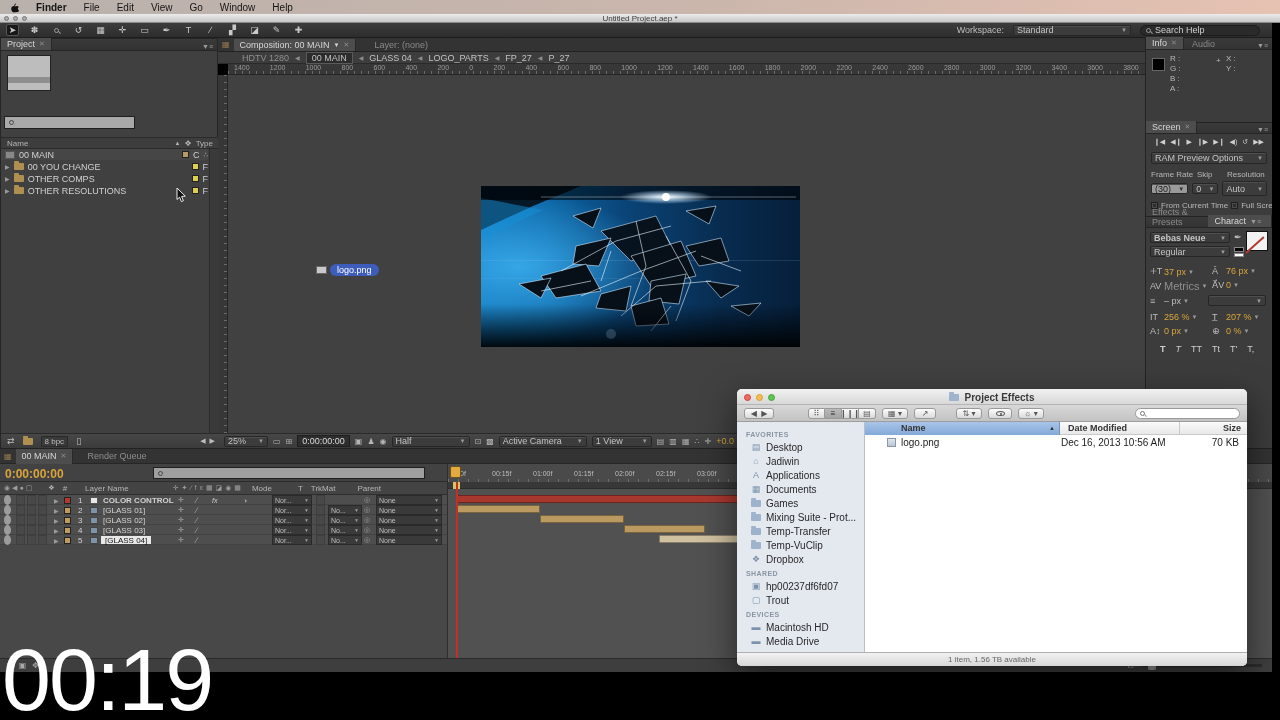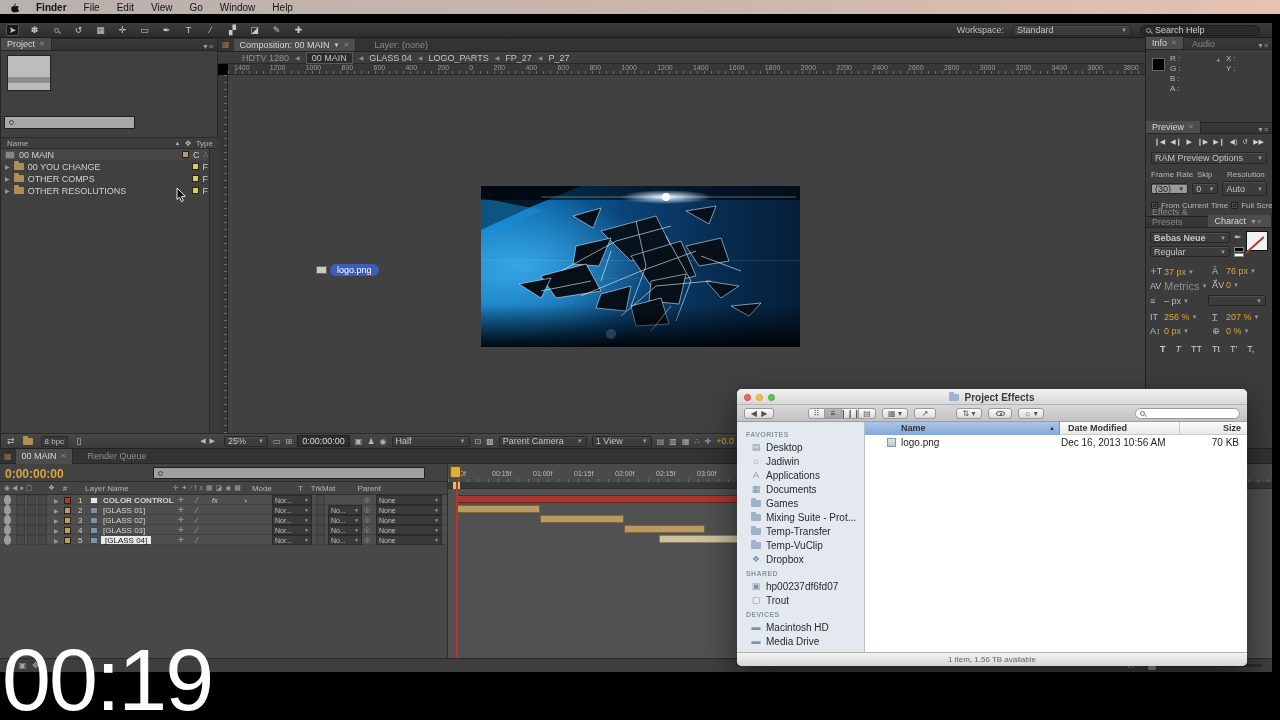--- a/index.html
+++ b/index.html
@@ -110,20 +110,26 @@
       </svg>
     <span class="appname" style="font-weight:bold">Finder</span>
     <span>File</span>
     <span>Edit</span>
     <span>View</span>
     <span>Go</span>
     <span>Window</span>
     <span>Help</span>
   </div>
 
+  <div class="abs ae-titlebar">
+    <span class="tl-dot" style="left:4px"></span>
+    <span class="tl-dot" style="left:13px"></span>
+    <span class="tl-dot" style="left:22px"></span>
+    <div class="ae-title">Untitled Project.aep *</div>
+  </div>
 
   <div class="abs ae-toolbar">
     <span class="tool sel">➤</span>
     <span class="tool">✽</span>
     <span class="tool"><span class="mag"></span></span>
     <span class="tool">↺</span>
     <span class="tool">▦</span>
     <span class="tool">✛</span>
     <span class="tool">▭</span>
     <span class="tool">✒</span>
@@ -339,21 +345,21 @@
     <span class="vic">▣</span>
     <span class="vic dim">♟</span>
     <span class="vic">◉</span>
     <span class="chip" style="width:78px;height:11px">
         <i style="font-style:normal">Half</i>
         <span class="car">▼</span>
       </span>
     <span class="vic">⊡</span>
     <span class="vic">▩</span>
     <span class="chip" style="width:88px;height:11px">
-        <i style="font-style:normal">Parent Camera</i>
+        <i style="font-style:normal">Active Camera</i>
         <span class="car">▼</span>
       </span>
     <span class="chip" style="width:60px;height:11px">
         <i style="font-style:normal">1 View</i>
         <span class="car">▼</span>
       </span>
     <span class="vic">▤</span>
     <span class="vic">▥</span>
     <span class="vic">▦</span>
     <span class="vic">∴</span>
@@ -379,21 +385,21 @@
       <div>A :</div>
     </div>
     <div class="abs t8" style="left:70px;top:18px">+</div>
     <div class="abs t8" style="left:80px;top:16px;line-height:10px">
       <div>X :</div>
       <div>Y :</div>
     </div>
 
     <div class="phead" style="margin-top:72px;border-top:1px solid #222">
       <div class="ptab">
-          <span>Preview</span>
+          <span>Screen</span>
           <span class="x">✕</span>
         </div>
       <span class="pmenu">▼≡</span>
     </div>
     <div class="flex" style="justify-content:space-between;padding:4px 8px">
       <span class="prevbtn">❙◀</span>
       <span class="prevbtn">◀❙</span>
       <span class="prevbtn">▶</span>
       <span class="prevbtn">❙▶</span>
       <span class="prevbtn">▶❙</span>

